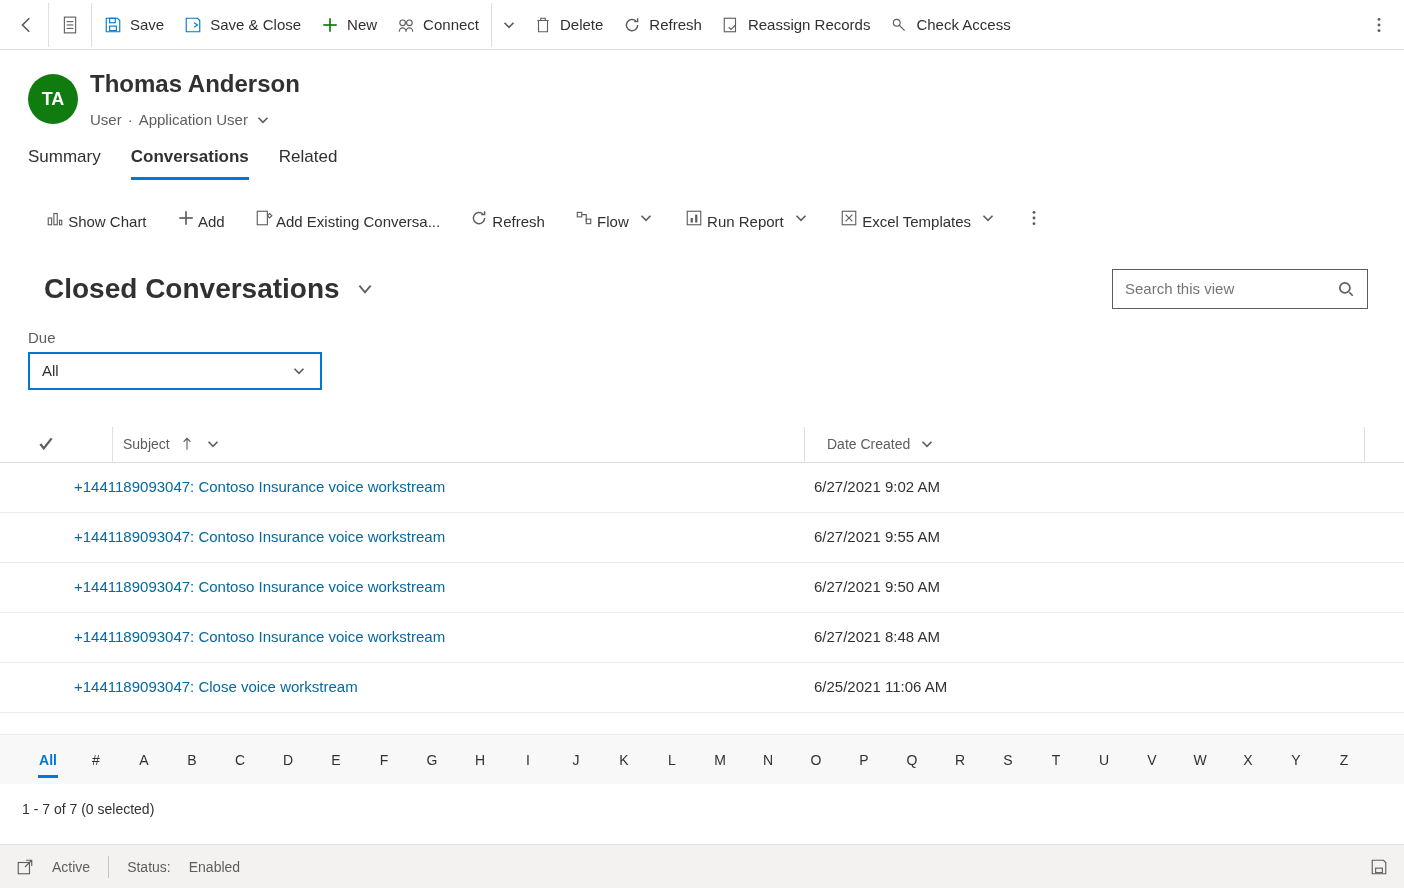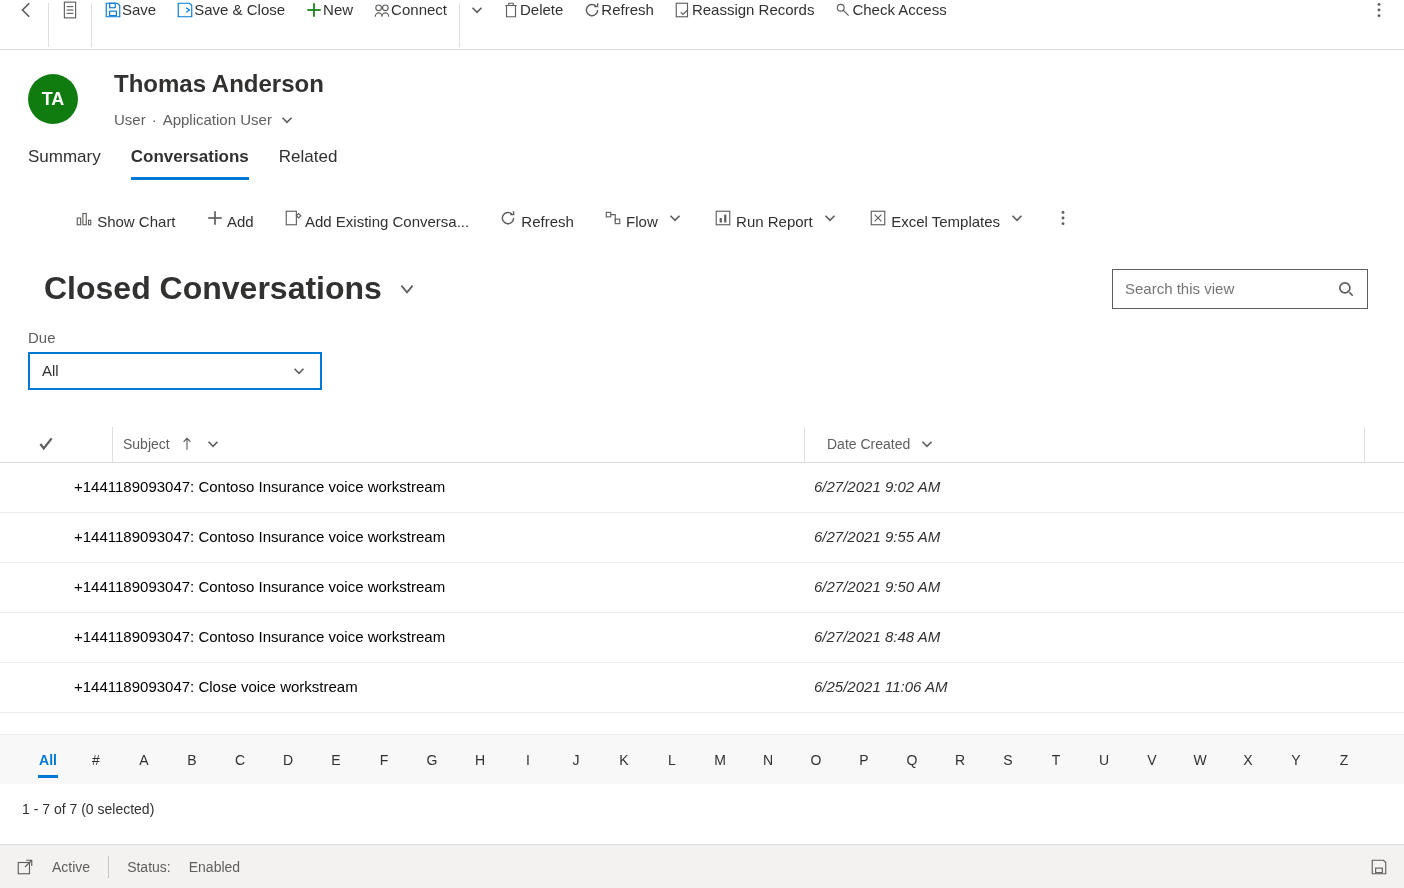--- a/index.html
+++ b/index.html
@@ -7,49 +7,49 @@
     width: 1404px; height: 888px; overflow: hidden;
     font-family: "Segoe UI", Arial, sans-serif;
     color: #323130; background: #fff;
   }
   
   .ribbon {
     display: flex; align-items: center; height: 50px;
     border-bottom: 1px solid #e1dfdd; padding: 0 8px;
   }
   .ribbon .rib-btn {
-    display: flex; gap: 0;
+    display: flex; align-items: center; gap: 8px;
     height: 48px; padding: 0 10px; font-size: 15px; cursor: pointer;
   }
   .vline { width: 1px; height: 44px; background: #e1dfdd; margin: 0 2px; }
   .ico { width: 18px; height: 18px; display: inline-flex; align-items: center; justify-content: center; color: #605e5c; flex: 0 0 18px; }
   .ico svg { width: 18px; height: 18px; display: block; }
   .chev { margin-left: 4px; }
   .pushright { margin-left: auto; }
   .green { color: #107c10; }
   .blue { color: #0078d4; }
   
-  .rec-head { display: flex; align-items: center; gap: 36px; padding: 20px 28px 0 28px; }
+  .rec-head { display: flex; align-items: center; gap: 12px; padding: 20px 28px 0 28px; }
   .avatar {
     width: 50px; height: 50px; border-radius: 50%;
     background: #107c10; color: #fff; display: flex; align-items: center;
     justify-content: center; font-size: 18px; font-weight: 600;
   }
   .rec-title { font-size: 24px; font-weight: 600; line-height: 1.2; }
   .rec-sub { font-size: 15px; color: #605e5c; display: flex; align-items: center; gap: 6px; margin-top: 12px; }
   
   .tabs { display: flex; gap: 30px; padding: 18px 28px 0 28px; border-bottom: 1px solid #ffffff00; }
   .tab { font-size: 17px; padding-bottom: 10px; cursor: pointer; }
   .tab.active { font-weight: 600; border-bottom: 3px solid #0078d4; }
   
-  .subbar { display: flex; align-items: center; gap: 10px; padding: 28px 28px 0 36px; margin-left: 29px; }
+  .subbar { display: flex; align-items: center; gap: 10px; padding: 28px 28px 0 36px; }
   .subbar .rib-btn { height: 38px; font-size: 15px; padding: 0 10px; }
   
   .viewrow { display: flex; align-items: center; justify-content: space-between; padding: 22px 36px 0 44px; }
-  .viewname { font-size: 32px; font-weight: 600; display: flex; align-items: center; gap: 16px; }
+  .viewname { font-size: 28px; font-weight: 600; display: flex; align-items: center; gap: 16px; }
   .searchbox {
     width: 256px; height: 40px; border: 1px solid #605e5c;
     display: flex; align-items: center; padding: 0 12px; font-size: 15px;
   }
   .searchbox input {
     border: none; outline: none; flex: 1; font-size: 15px; height: 100%;
     background: transparent;
   }
   
   .duewrap { padding: 20px 28px 0 28px; }
@@ -68,24 +68,24 @@
   }
   .col-sel { width: 36px; display: flex; justify-content: center; }
   .col-subj { flex: 1; padding-left: 4px; display: flex; align-items: center; gap: 8px; border-left: 1px solid #e1dfdd; height: 100%; padding-left: 10px; margin-left: 48px; }
   .col-date { width: 560px; display: flex; align-items: center; gap: 8px; border-left: 1px solid #e1dfdd; height: 100%; padding-left: 22px; }
   .col-end  { width: 40px; border-left: 1px solid #e1dfdd; height: 100%; }
   .grid-body { }
   .row {
     display: flex; align-items: center; height: 50px;
     border-bottom: 1px solid #edebe9; padding-left: 28px;
   }
-  .row .link { color: #000000; font-size: 15px; text-align: right; }
+  .row .link { color: #0369a1; font-size: 15px; text-align: right; }
   .row .dateval { font-size: 15px; }
   .row .cell-subj { flex: 1; padding-left: 10px; }
-  .row .cell-date { width: 560px; padding-left: 10px; font-style: italic; }
+  .row .cell-date { width: 560px; padding-left: 10px; }
   .row .cell-end { width: 40px; }
   .row .cell-sel { width: 36px; }
   
   .alpha {
     position: absolute; left: 0; right: 0; top: 734px;
     display: flex; align-items: center; height: 50px;
     padding: 0 24px; gap: 0; background: #f8f8f8; border-top: 1px solid #edebe9;
   }
   .alpha span {
     width: 48px; text-align: center; font-size: 14px; cursor: pointer; color: #323130;

